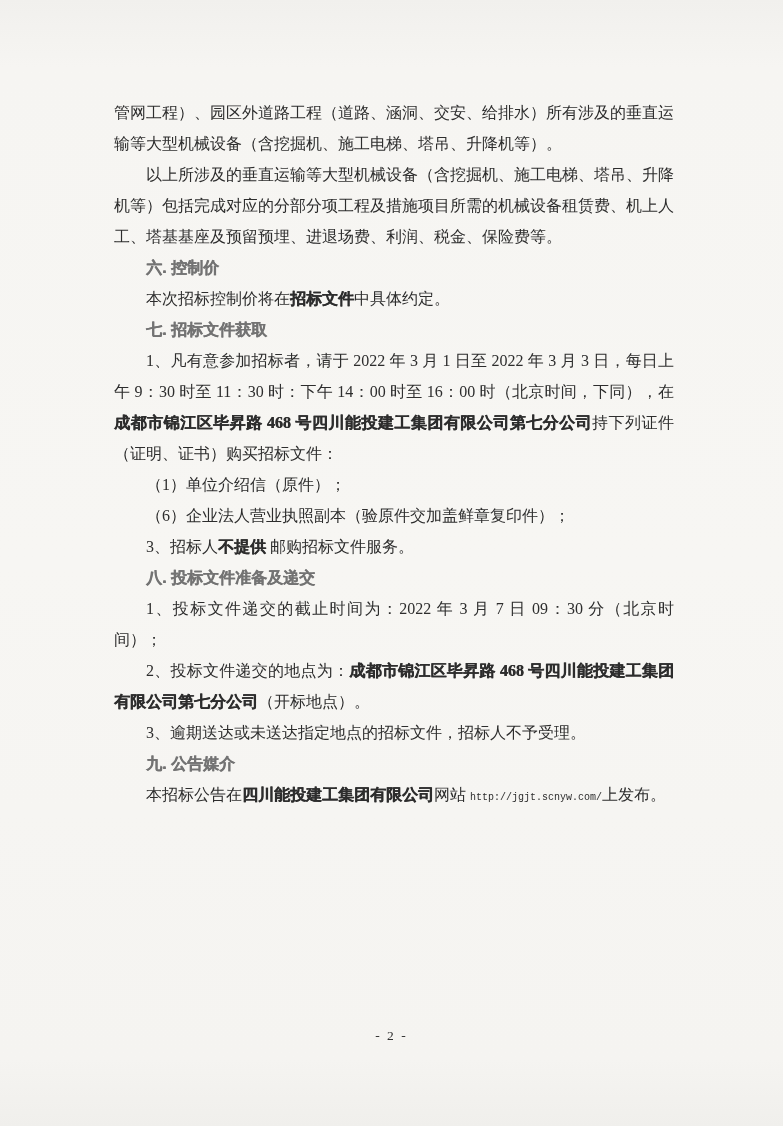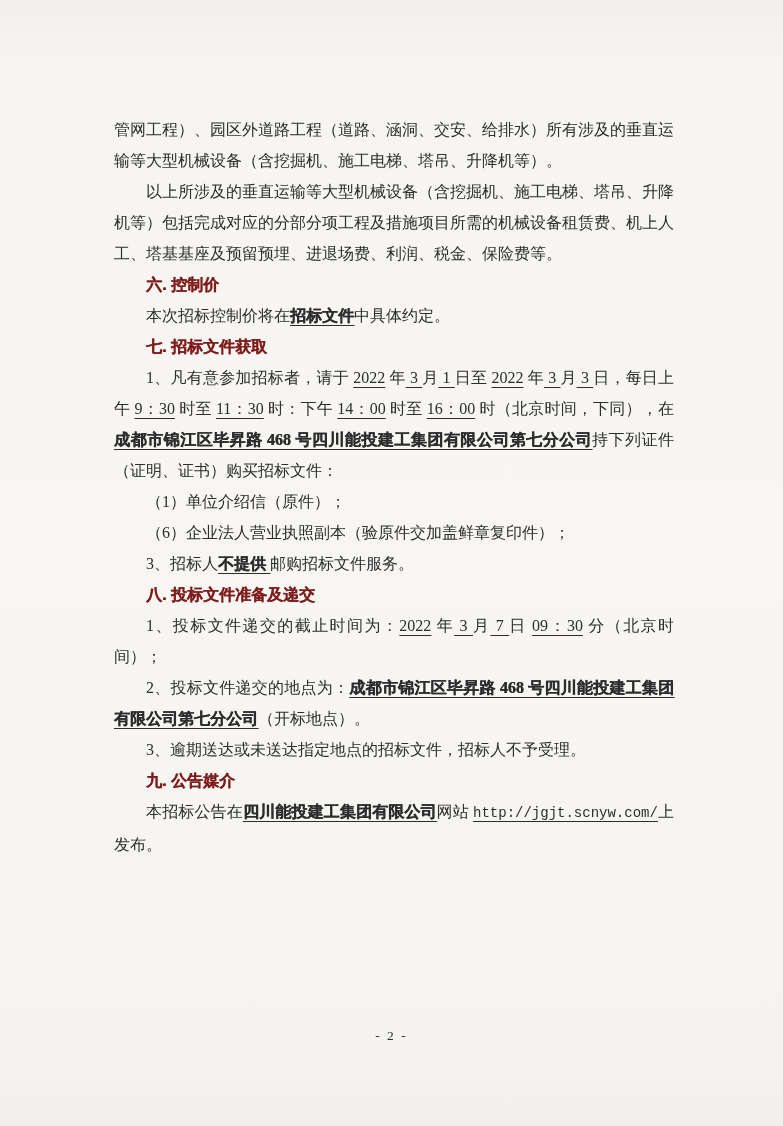--- a/index.html
+++ b/index.html
@@ -7,38 +7,38 @@
     width: 783px; height: 1126px;
     background: linear-gradient(180deg, #f1f0ed 0%, #f6f5f2 6%, #f7f6f3 50%, #f5f4f1 94%, #f0efec 100%);
     font-family: "Liberation Serif", "DejaVu Serif", serif;
     color: #2d2d2d;
     position: relative;
     overflow: hidden;
   }
   .page { position: absolute; inset: 0; }
   .doc-body {
     position: absolute;
-    left: 114px; top: 114px; width: 560px;
+    left: 114px; top: 97px; width: 560px;
     font-size: 16px; line-height: 31px;
     text-align: justify;
   }
   .para { margin: 0; }
   .para.indent { text-indent: 2em; }
   .para.heading {
     font-family: "Liberation Sans", "DejaVu Sans", sans-serif;
     font-weight: bold;
     text-indent: 2em;
     text-shadow: 0.5px 0 0 currentColor;
-    color: #7f1d1d;
+    color: #737373;
   }
   .b { font-weight: bold; text-shadow: 0.5px 0 0 currentColor; }
-  .u { text-decoration: underline; text-decoration-thickness: 1.3px; text-underline-offset: 4px; }
+  .u { text-decoration-thickness: 1.3px; text-underline-offset: 4px; }
   .mono {
     font-family: "Liberation Mono", "DejaVu Sans Mono", monospace;
-    font-size: 14px;
+    font-size: 10px;
   }
   .footer {
     position: absolute;
     top: 1028px; left: 0; width: 783px;
     text-align: center;
     font-size: 13.5px;
     color: #2f2f2f;
     letter-spacing: 2px;
   }
 </style>

